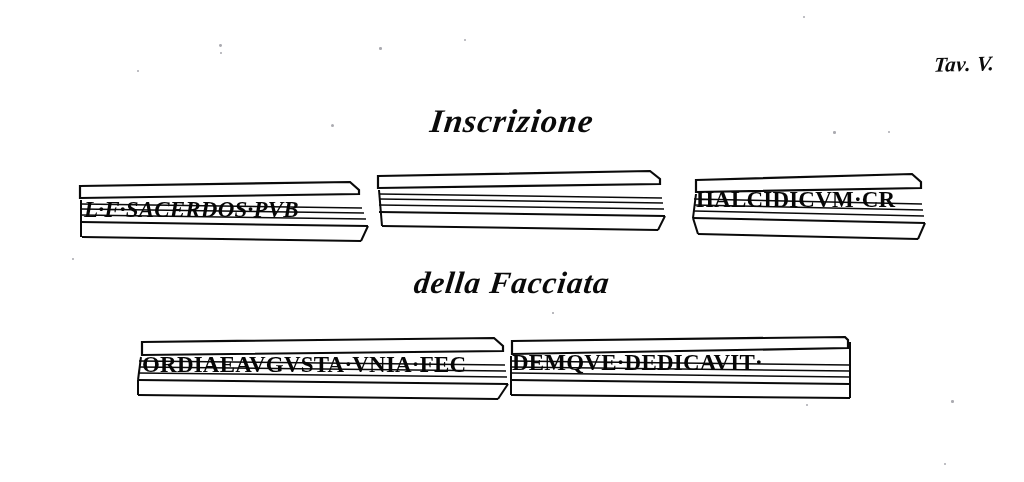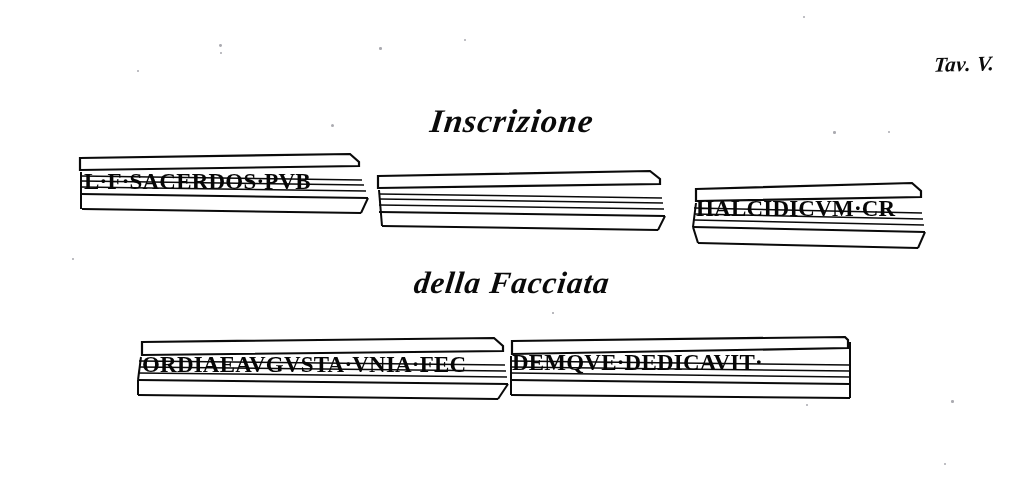--- a/index.html
+++ b/index.html
@@ -108,21 +108,21 @@
 <body>
 
 <div id="plate">
 
   <div class="plate-number">Tav. V.</div>
 
   <div class="heading heading-1">Inscrizione</div>
 
   <div class="heading heading-2">della Facciata</div>
 
-  <div class="block b1" style="left:78px; top:152px;">
+  <div class="block b1" style="left:78px; top:180px;font-style:italic;">
     <svg width="290" height="68" viewBox="0 0 290 68" aria-hidden="true">
       <g fill="none" stroke="#0a0a0a" stroke-width="2.2">
         <path d="M2,6 L272,2 L281,10 L281,14 L2,18 Z" fill="#ffffff"></path>
       </g>
       <g stroke="#0a0a0a" stroke-width="1.5" fill="none">
         <path d="M3,24 L284,28"></path>
         <path d="M3,29 L286,33"></path>
         <path d="M3,35 L288,39"></path>
       </g>
       <g stroke="#0a0a0a" stroke-width="2" fill="none">
@@ -149,21 +149,21 @@
       </g>
       <g stroke="#0a0a0a" stroke-width="2" fill="none">
         <path d="M5,44 L291,48"></path>
         <path d="M8,58 L284,62"></path>
         <path d="M5,22 L8,58"></path>
         <path d="M291,48 L284,62"></path>
       </g>
     </svg>
   </div>
 
-  <div class="block b3" style="left:690px; top:179px;text-decoration:underline;">
+  <div class="block b3" style="left:690px; top:170px;text-decoration:underline;">
     <svg width="236" height="72" viewBox="0 0 236 72" aria-hidden="true">
       <g stroke="#0a0a0a" stroke-width="2.2">
         <path d="M6,10 L222,4 L231,12 L231,18 L6,22 Z" fill="#ffffff"></path>
       </g>
       <g stroke="#0a0a0a" stroke-width="1.5" fill="none">
         <path d="M4,29 L232,34"></path>
         <path d="M4,35 L233,40"></path>
         <path d="M4,41 L234,46"></path>
       </g>
       <g stroke="#0a0a0a" stroke-width="2" fill="none">

